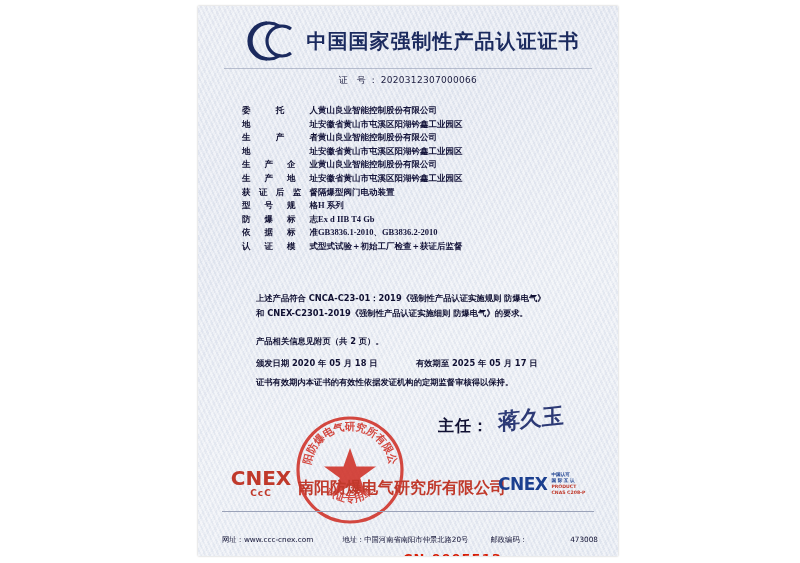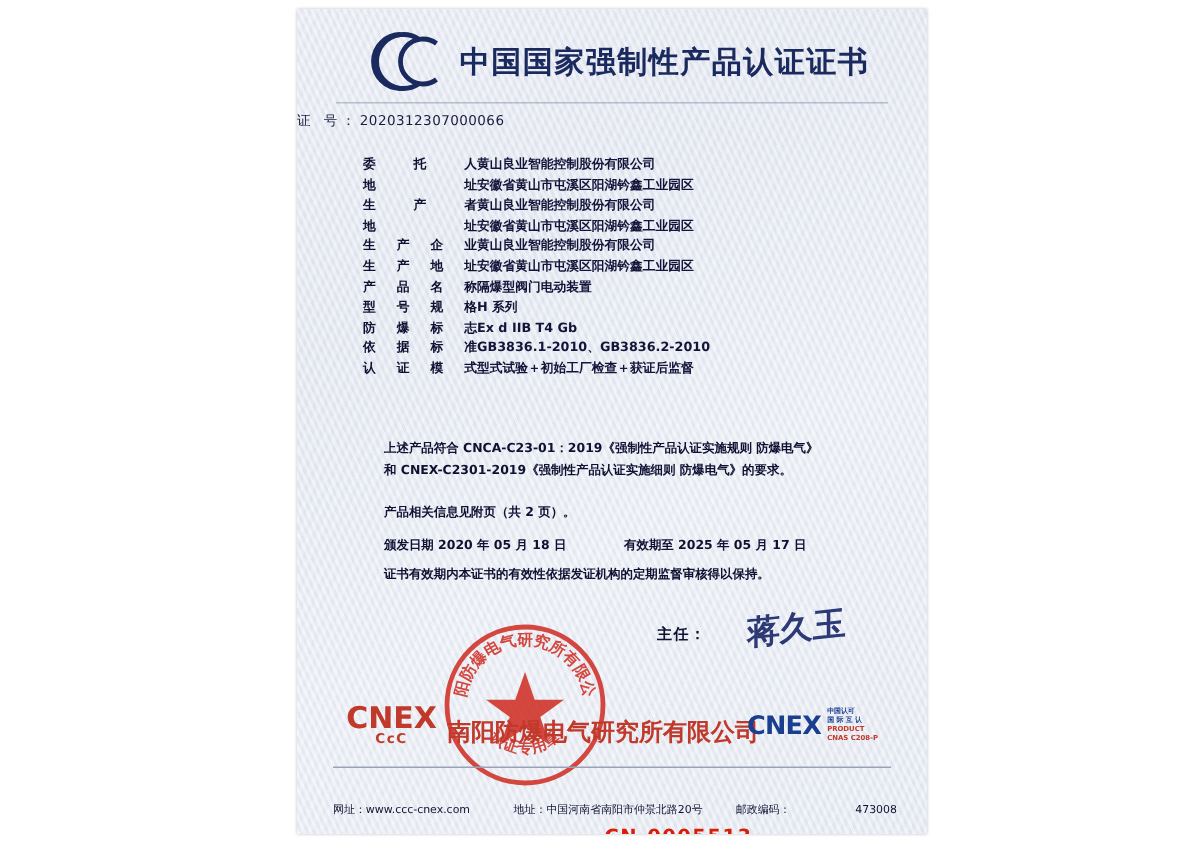--- a/index.html
+++ b/index.html
@@ -78,40 +78,42 @@
     width: 368px;
     height: 1px;
     background: #8a93ad;
     opacity: .55;
   }
   .cert-no {
     position: absolute;
     top: 68px;
     left: 0;
     width: 100%;
+    text-align: center;
     font-size: 9px;
     color: #1a1a3d;
     letter-spacing: .3px;
   }
   .cert-no .lbl { letter-spacing: 3px; }
   
   .fields {
     position: absolute;
     left: 44px;
     top: 98px;
     width: 340px;
   }
   .row {
     display: flex;
     align-items: baseline;
     font-size: 8.5px;
     color: #101032;
     line-height: 13.6px;
     height: 13.6px;
     white-space: nowrap;
+    font-family: Liberation Serif, serif;
   }
   .row .k {
     width: 76px;
     flex: none;
     font-weight: bold;
     color: #101032;
     letter-spacing: 0px;
     text-align: justify;
     text-align-last: justify;
   }
@@ -157,21 +159,21 @@
     left: 58px;
     top: 371px;
     font-size: 8.3px;
     font-weight: bold;
     color: #101032;
   }
   .director {
     position: absolute;
     left: 240px;
     top: 410px;
-    font-size: 10px;
+    font-size: 16px;
     font-weight: bold;
     color: #101032;
     letter-spacing: 1px;
   }
   .signature {
     position: absolute;
     left: 300px;
     top: 398px;
     font-family: "DejaVu Serif", "Liberation Serif", serif;
     font-size: 22px;
@@ -321,21 +323,21 @@
         </div>
         <div class="row">
           <span class="k">生产企业</span>
           <span class="v">黄山良业智能控制股份有限公司</span>
         </div>
         <div class="row">
           <span class="k">生产地址</span>
           <span class="v">安徽省黄山市屯溪区阳湖钤鑫工业园区</span>
         </div>
         <div class="row">
-          <span class="k">产品名称</span>
+          <span class="k">获证后监督</span>
           <span class="v">隔爆型阀门电动装置</span>
         </div>
         <div class="row">
           <span class="k">型号规格</span>
           <span class="v">H 系列</span>
         </div>
         <div class="row">
           <span class="k">防爆标志</span>
           <span class="v">Ex d IIB T4 Gb</span>
         </div>

